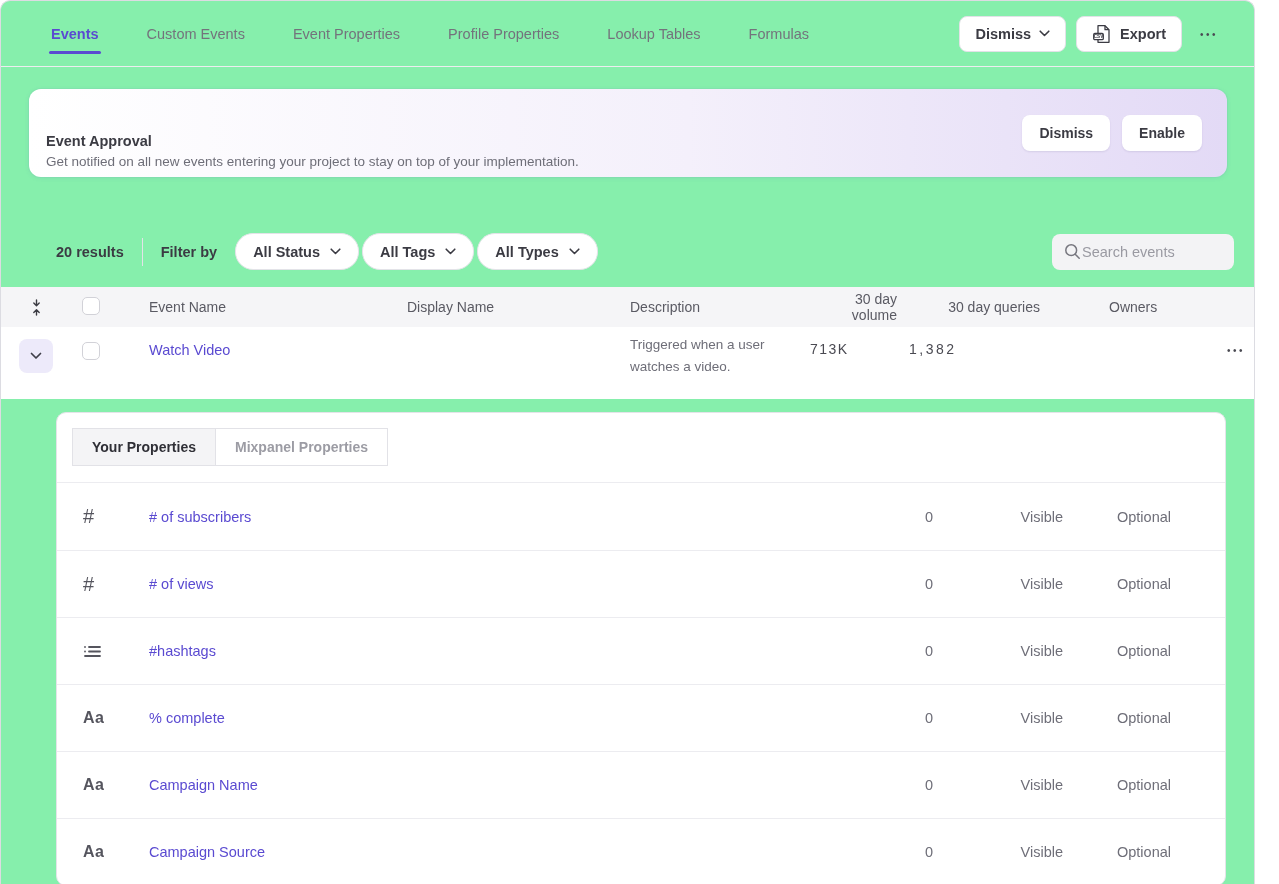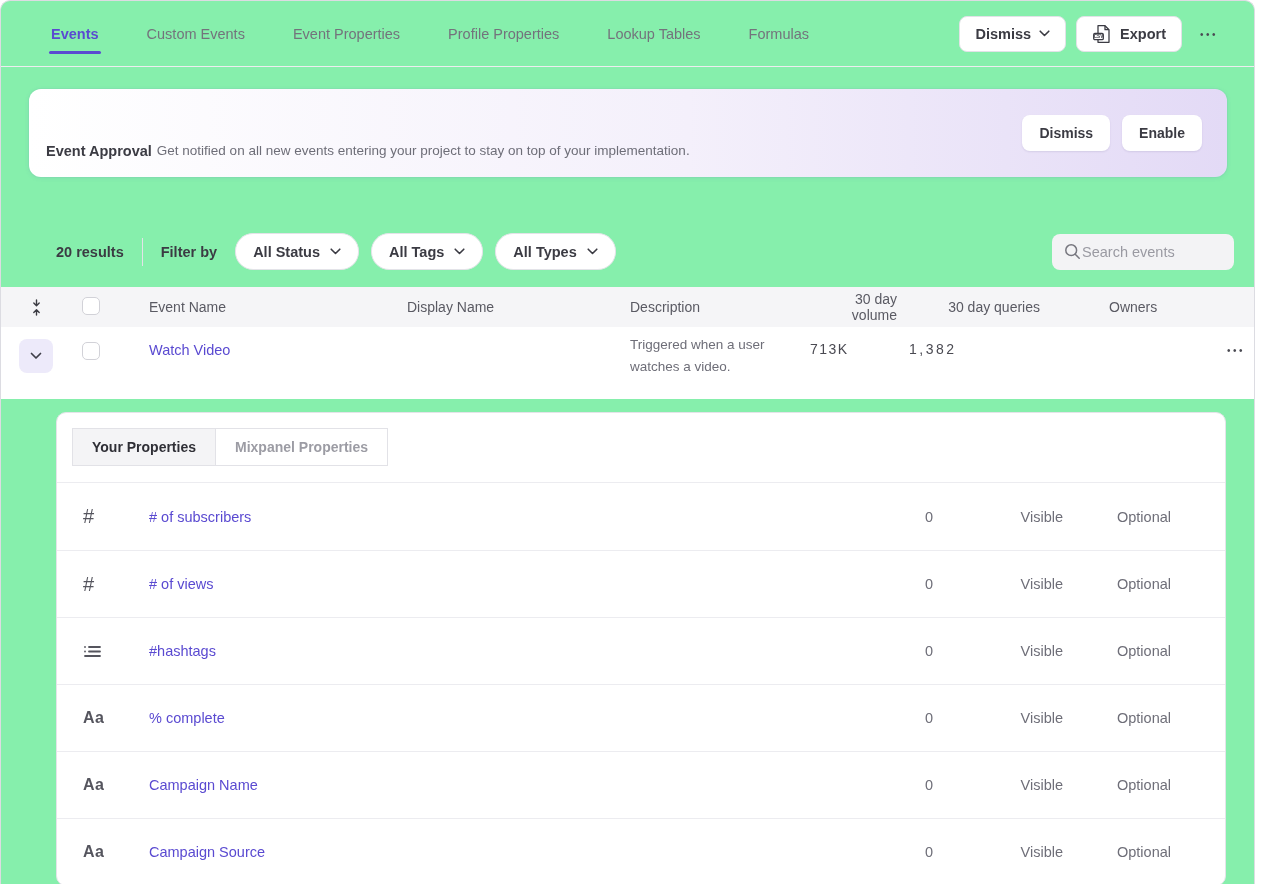--- a/index.html
+++ b/index.html
@@ -27,34 +27,34 @@
   .btn svg { flex:0 0 auto; }
   .more-btn { background:none; border:none; cursor:pointer; padding:6px 8px;
     color:#4a4a52; }
   .dots { font-size:10px; letter-spacing:2.5px; color:#4a4a52; white-space:nowrap; }
 
   
   .banner { margin:22px 27px 0 28px; height:88px; border-radius:12px;
     display:flex; align-items:center; padding:0 25px 0 17px;
     background:linear-gradient(90deg,#ffffff 0%, #f4f0fb 55%, #e3daf6 100%);
     box-shadow:0 1px 5px rgba(90,74,209,0.10), 0 0 0 1px rgba(90,74,209,0.04); }
-  .banner-text { display:flex; flex-direction:row; gap:5px;margin-top:36px; }
+  .banner-text { display:flex; flex-direction:column; gap:5px;margin-top:36px; }
   .banner-title { font-size:14.5px; font-weight:600; color:#3b3b43; }
   .banner-desc { font-size:13.5px; color:#6e6e78; }
   .banner-actions { margin-left:auto; display:flex; gap:12px; }
   .banner-btn { height:36px; padding:0 17px; background:#fff; border:none;
     border-radius:8px; font-family:inherit; font-size:14px; font-weight:600;
     color:#3b3b43; cursor:pointer; box-shadow:0 1px 2px rgba(40,30,90,0.10); }
 
   
   .filterbar { margin:56px 20px 0 55px; display:flex; align-items:center; }
   .results { font-size:14.5px; font-weight:600; color:#3b3b43; }
   .vdiv { width:1px; height:28px; background:#e3e3e8; margin:0 18px; }
   .filter-by { font-size:14.5px; font-weight:600; color:#3b3b43; margin-right:18px; }
-  .dropdowns { display:flex; gap:12px; }
+  .dropdowns { display:flex; gap:3px; }
   .dd { height:37px; display:inline-flex; align-items:center; gap:10px;
     padding:0 17px; background:#fff; border:1px solid #e3e3e8; border-radius:18px;
     font-family:inherit; font-size:14.5px; font-weight:600; color:#3b3b43;
     cursor:pointer; }
   .search { margin-left:auto; width:182px; height:36px; background:#f3f3f5;
     border-radius:8px; display:flex; align-items:center; padding:0 12px; gap:1px; }
   .search input { border:none; background:transparent; outline:none; width:100%;
     font-family:inherit; font-size:14.5px; color:#3b3b43; }
   .search input::placeholder { color:#9a9aa2; }
   .search svg { color:#77777f; flex:0 0 auto; }

